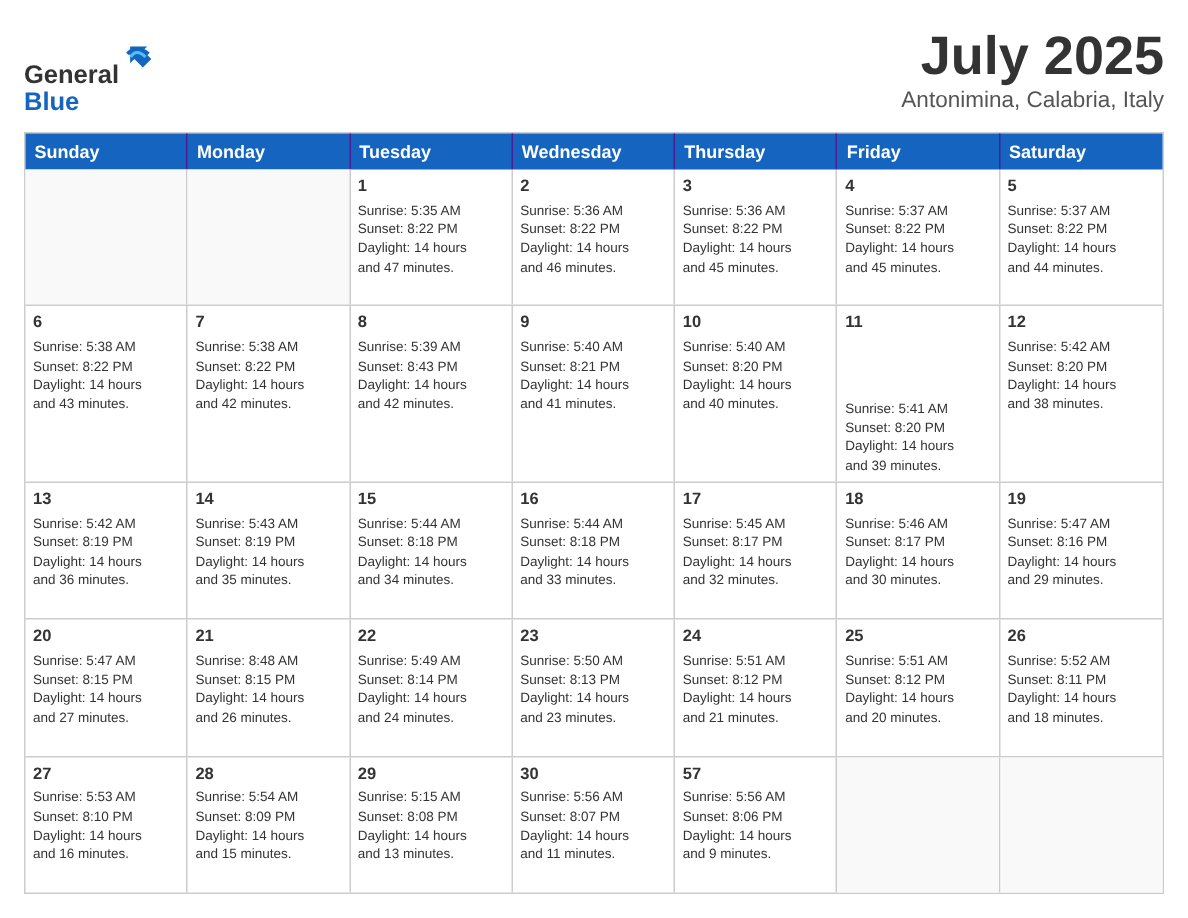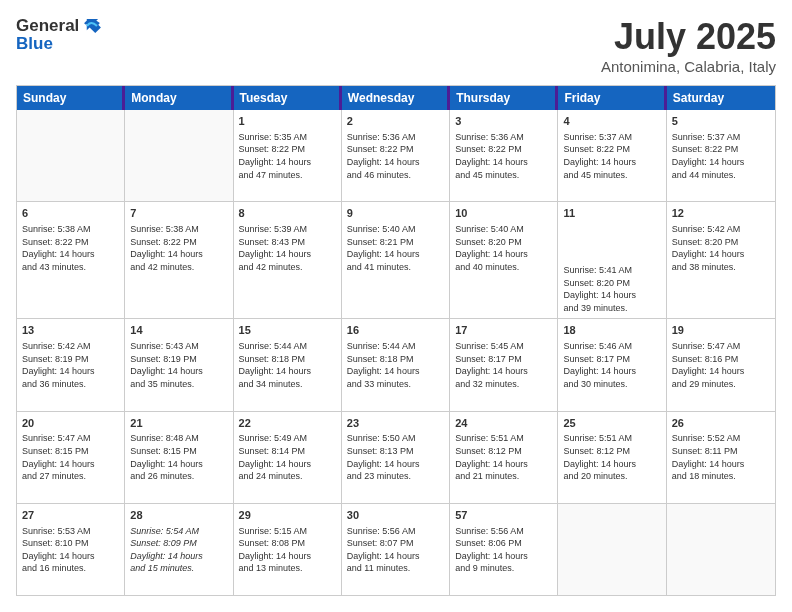--- a/index.html
+++ b/index.html
@@ -20,21 +20,21 @@
     .header {
       display: flex;
       justify-content: space-between;
       align-items: flex-start;
       margin-bottom: 10px;
     }
     .logo {
       display: flex;
       align-items: center;
     }
-    .logo-general { color: #333; }
+    .logo-general { color: #333; margin-top: 24px; }
     .logo-blue { color: #1565c0; }
     .title-block {
       text-align: right;
     }
     .month-title {
       font-size: 36px;
       font-weight: bold;
       color: #333;
     }
     .subtitle {
@@ -51,21 +51,21 @@
       display: grid;
       grid-template-columns: repeat(7, 1fr);
       background: #1565c0;
     }
     .cal-header-cell {
       color: #fff;
       font-size: 12px;
       font-weight: bold;
       padding: 5px 6px;
       text-align: left;
-      border-right: 3px solid #4c1d95;
+      border-right: 1px solid #4c1d95;
     }
     .cal-header-cell:last-child { border-right: none; }
     .cal-body {
       flex: 1;
       display: flex;
       flex-direction: column;
     }
     .cal-row {
       display: grid;
       grid-template-columns: repeat(7, 1fr);
@@ -325,21 +325,21 @@
         <div class="cal-row">
           <div class="cal-cell">
             <div class="day-num">27</div>
             <div class="cell-text" style="white-space: pre-line;">Sunrise: 5:53 AM
 Sunset: 8:10 PM
 Daylight: 14 hours
 and 16 minutes.</div>
           </div>
           <div class="cal-cell">
             <div class="day-num">28</div>
-            <div class="cell-text" style="white-space: pre-line; font-style: italic;">Sunrise: 5:54 AM
+            <div class="cell-text" style="white-space: pre-line;">Sunrise: 5:54 AM
 Sunset: 8:09 PM
 Daylight: 14 hours
 and 15 minutes.</div>
           </div>
           <div class="cal-cell">
             <div class="day-num">29</div>
             <div class="cell-text" style="white-space: pre-line;">Sunrise: 5:15 AM
 Sunset: 8:08 PM
 Daylight: 14 hours
 and 13 minutes.</div>

